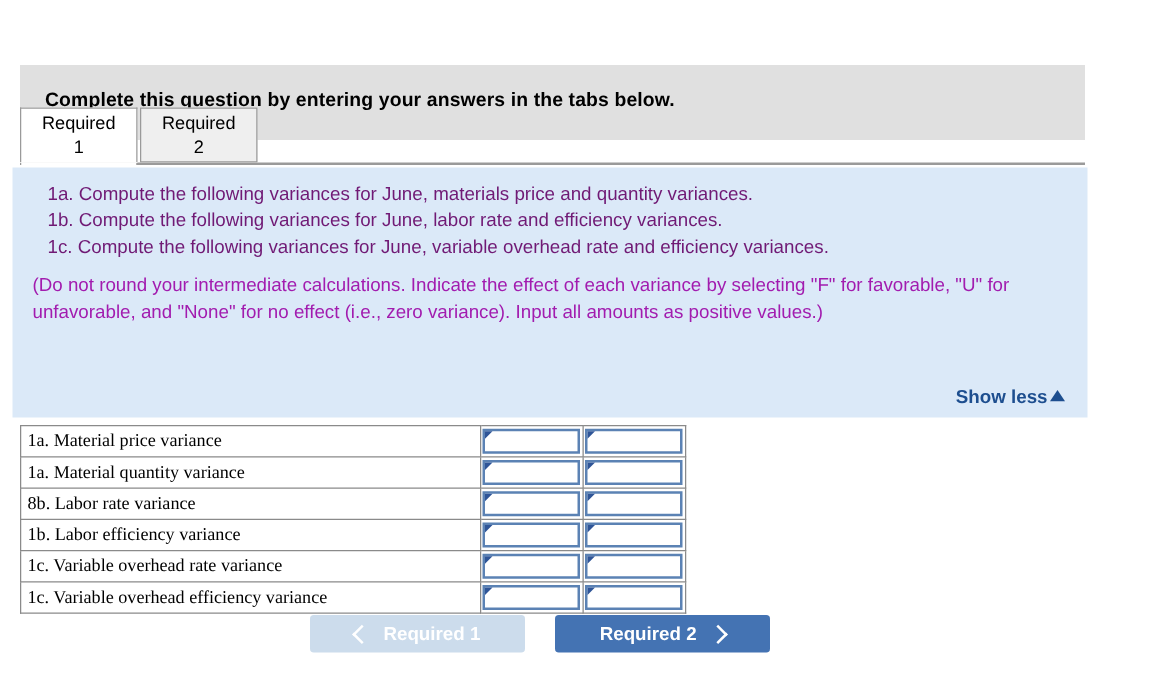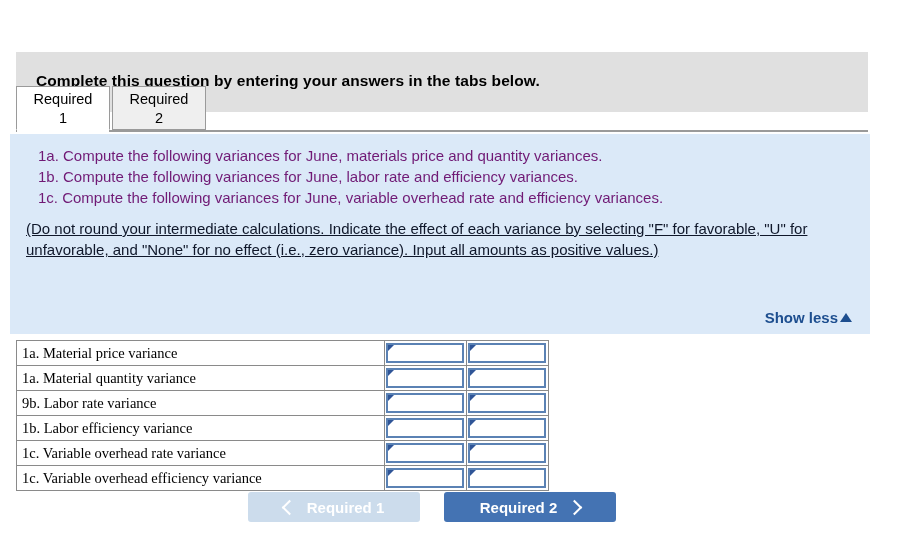--- a/index.html
+++ b/index.html
@@ -93,23 +93,22 @@
   }
   .instruction-line {
     font-size: 15px;
     line-height: 21px;
     color: #701a75;
     margin-left: 12px;
   }
   .instruction-note {
     font-size: 15px;
     line-height: 21px;
-    color: #0f172a;
+    color: #a21caf;
     margin-top: 10px;
-    text-decoration: underline;
   }
   .show-less-row {
     position: absolute;
     right: 18px;
     bottom: 8px;
     font-size: 15px;
     font-weight: bold;
     color: #1d4e8f;
     cursor: pointer;
     white-space: nowrap;
@@ -269,21 +268,21 @@
             <span class="flag"></span>
           </div>
       </td>
       <td class="input-cell">
         <div class="cell-input">
             <span class="flag"></span>
           </div>
       </td>
     </tr>
     <tr>
-      <td class="label-cell">9b. Labor rate variance</td>
+      <td class="label-cell">8b. Labor rate variance</td>
       <td class="input-cell">
         <div class="cell-input">
             <span class="flag"></span>
           </div>
       </td>
       <td class="input-cell">
         <div class="cell-input">
             <span class="flag"></span>
           </div>
       </td>

